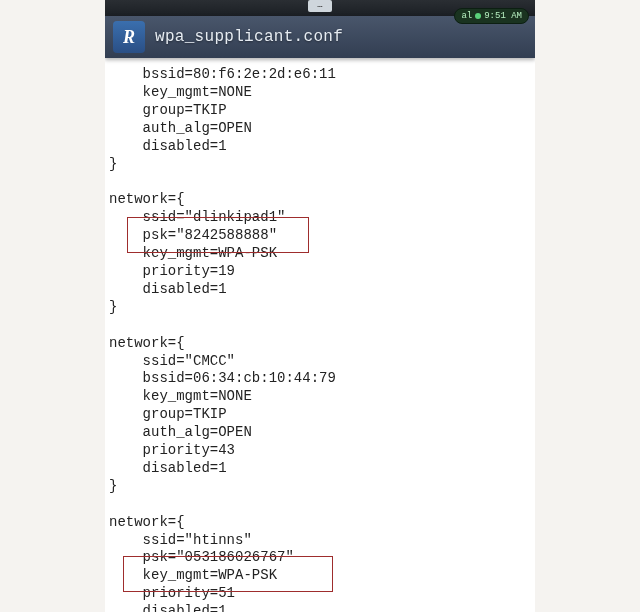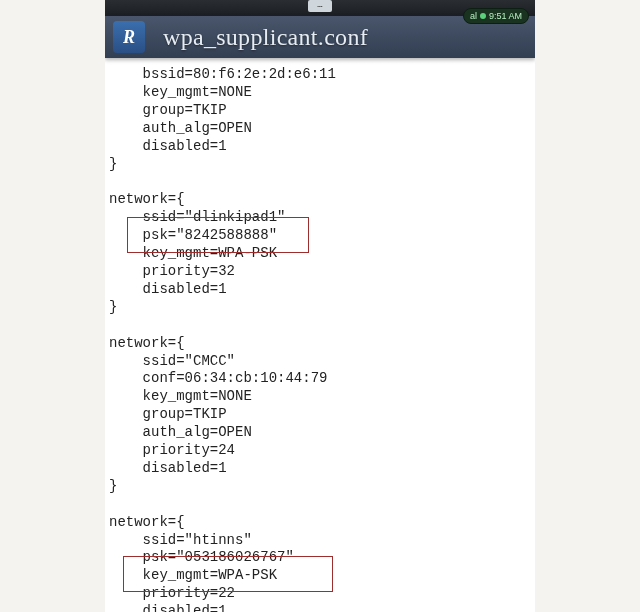--- a/index.html
+++ b/index.html
@@ -66,35 +66,35 @@
       justify-content: center;
       color: #fff;
       font-family: Georgia, serif;
       font-style: italic;
       font-weight: bold;
       font-size: 18px;
       flex-shrink: 0;
     }
     .title-text {
       color: #e6ecf2;
-      font-family: Liberation Serif, serif;
-      font-size: 24px;
-      margin-left: 18px;
+      font-family: Liberation Mono, monospace;
+      font-size: 16px;
+      margin-left: 10px;
       letter-spacing: 0.3px;
       white-space: nowrap;
       text-shadow: 0 1px 2px rgba(0,0,0,0.4);
     }
     .time-pill {
       position: absolute;
       right: 6px;
       top: -8px;
       background: #1a3320;
       color: #b7f0c1;
       font-size: 9px;
-      font-family: Liberation Sans, sans-serif;
+      font-family: Liberation Mono, monospace;
       padding: 2px 6px;
       border-radius: 10px;
       border: 1px solid #0c1f12;
       display: flex;
       align-items: center;
       gap: 3px;
     }
     .signal-dot {
       width: 6px;
       height: 6px;
@@ -145,38 +145,38 @@
 <span>    key_mgmt=NONE</span>
 <span>    group=TKIP</span>
 <span>    auth_alg=OPEN</span>
 <span>    disabled=1</span>
 <span>}</span>
 <span></span>
 <span>network={</span>
 <span>    ssid="dlinkipad1"</span>
 <span>    psk="8242588888"</span>
 <span>    key_mgmt=WPA-PSK</span>
-<span>    priority=32</span>
+<span>    priority=19</span>
 <span>    disabled=1</span>
 <span>}</span>
 <span></span>
 <span>network={</span>
 <span>    ssid="CMCC"</span>
-<span>    conf=06:34:cb:10:44:79</span>
+<span>    bssid=06:34:cb:10:44:79</span>
 <span>    key_mgmt=NONE</span>
 <span>    group=TKIP</span>
 <span>    auth_alg=OPEN</span>
-<span>    priority=24</span>
+<span>    priority=43</span>
 <span>    disabled=1</span>
 <span>}</span>
 <span></span>
 <span>network={</span>
 <span>    ssid="htinns"</span>
 <span>    psk="053186026767"</span>
 <span>    key_mgmt=WPA-PSK</span>
-<span>    priority=22</span>
+<span>    priority=51</span>
 <span>    disabled=1</span>
       <div class="hl-box hl1"></div>
       <div class="hl-box hl2"></div>
     </div>
 
   </div>
 </div>
 
 </body></html>

